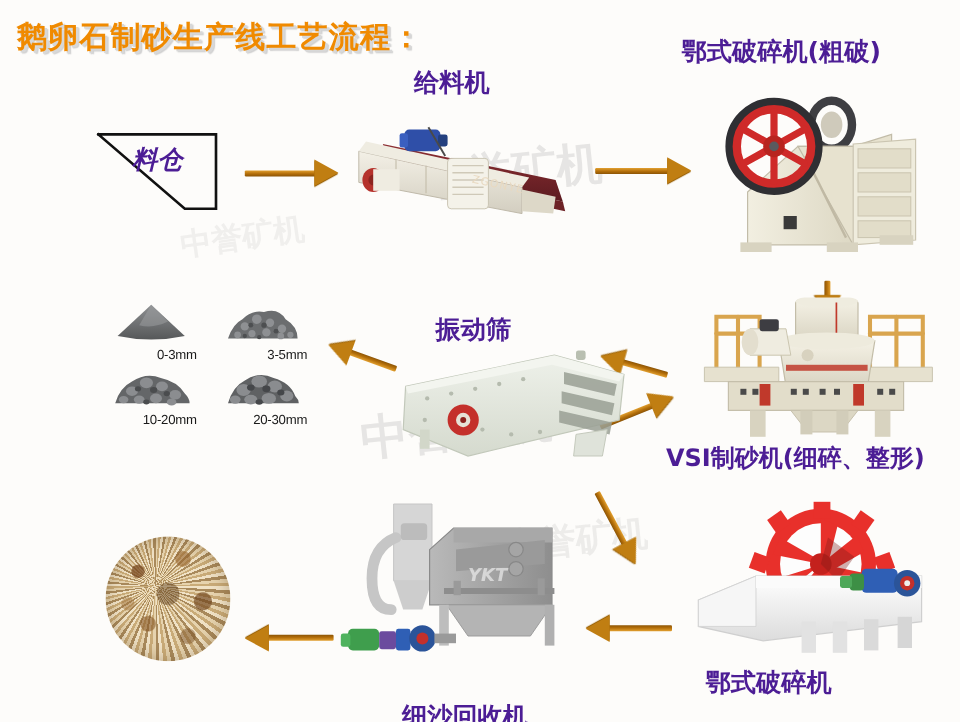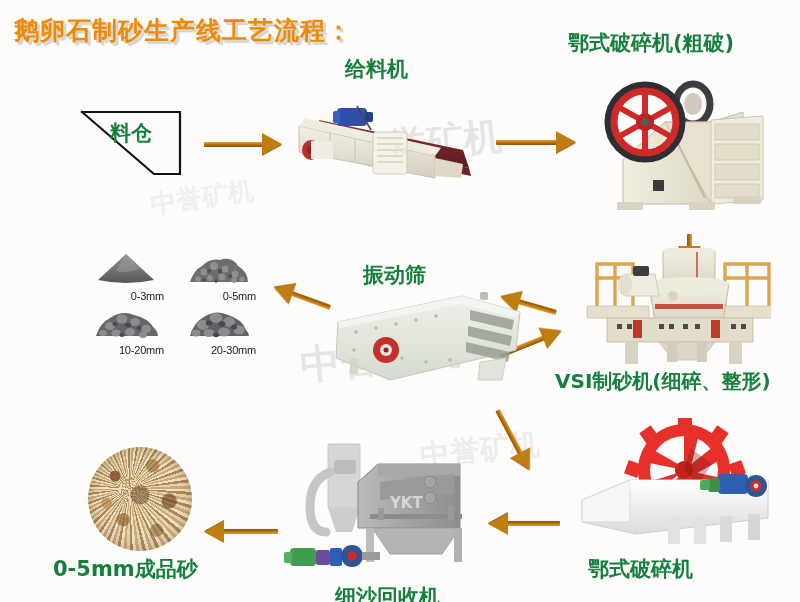--- a/index.html
+++ b/index.html
@@ -3,37 +3,37 @@
 <meta charset="utf-8">
 <title>Flow</title>
 <style>
   html,body{margin:0;padding:0;}
   body{
     width:800px;height:602px;overflow:hidden;
     background:#fdfcfa;
     font-family:"DejaVu Sans","Liberation Sans",sans-serif;
     position:relative;
   }
-  #stage{position:relative;width:771px;height:602px;overflow:hidden;background:#fdfcfa;}
+  #stage{position:relative;width:771px;height:602px;overflow:hidden;background:#fdfcfa;padding-left:16px;}
 
   
   .abs{position:absolute;}
 
   
   .title{
     left:14px;top:14px;
     font-size:25px;font-weight:bold;letter-spacing:1px;
     color:#F08A00;
     text-shadow:2px 2px 0 #d8d8d8, 3px 3px 1px #cfcfcf;
     white-space:nowrap;
   }
 
   
   .cap{
-    color:#15803d;font-weight:bold;white-space:nowrap;
+    color:#4c1d95;font-weight:bold;white-space:nowrap;
     font-size:21px;line-height:1.1;
   }
 
   
   .arrow{position:absolute;transform-origin:0 50%;}
   .arrow .shaft{
     position:absolute;left:0;top:50%;height:5px;margin-top:-2.5px;
     background:linear-gradient(to bottom,#e2a030,#b46f0a 55%,#8c5405);
     border-radius:1px;
   }
@@ -60,21 +60,21 @@
   
   .jaw{left:593px;top:72px;width:200px;height:145px;}
 
   
   .screen{left:330px;top:288px;width:200px;height:100px;}
 
   
   .vsi{left:563px;top:248px;width:232px;height:120px;}
 
   
-  .recycler{left:282px;top:436px;width:198px;height:135px;}
+  .recycler{left:282px;top:412px;width:198px;height:135px;font-style:italic;}
 
   
   .washer{left:572px;top:418px;width:225px;height:128px;}
 
   
   .samples{left:78px;top:252px;width:180px;height:104px;}
   .pilecell{position:absolute;width:86px;text-align:right;}
   .pilelbl{font-size:11px;color:#1a1a1a;font-family:"Liberation Sans",sans-serif;letter-spacing:-0.2px;}
 
   
@@ -109,21 +109,21 @@
   <div class="wm" style="left:350px;top:118px;font-size:38px;transform:rotate(-6deg);">中誉矿机</div>
   <div class="wm" style="left:300px;top:330px;font-size:40px;transform:rotate(-6deg);">中誉矿机</div>
   <div class="wm" style="left:150px;top:180px;font-size:26px;transform:rotate(-8deg);opacity:.6;">中誉矿机</div>
   <div class="wm" style="left:420px;top:430px;font-size:30px;transform:rotate(-6deg);opacity:.7;">中誉矿机</div>
 
   <div class="abs hopper">
     <svg width="120" height="82" viewBox="0 0 120 82">
       <path d="M4,4 L102,4 L102,66 M4,4 L76,66 L100,66" fill="none" stroke="#111" stroke-width="2.2" stroke-linecap="square"></path>
     </svg>
   </div>
-  <div class="abs cap" style="left:110px;top:122px;">料仓</div>
+  <div class="abs cap" style="left:110px;top:122px;font-style:italic;">料仓</div>
 
   <div class="arrow" style="left:204px;top:132px;width:78px;height:24px;">
     <div class="shaft" style="width:60px;"></div>
     <div class="head" style="left:58px;"></div>
   </div>
 
   <div class="abs cap" style="left:345px;top:58px;text-align:center;">给料机</div>
   <div class="machine feeder">
     <svg width="190" height="88" viewBox="0 0 190 88">
       <defs>
@@ -383,21 +383,21 @@
             <circle cx="62" cy="27" r="2.6"></circle>
         </g>
         <g fill="#4d4f51">
           <circle cx="29" cy="19" r="2"></circle>
             <circle cx="40" cy="19" r="2.2"></circle>
             <circle cx="50" cy="24" r="2"></circle>
           <circle cx="24" cy="28" r="1.8"></circle>
             <circle cx="36" cy="29" r="1.8"></circle>
         </g>
       </svg>
-      <div class="pilelbl">0-5mm</div>
+      <div class="pilelbl">3-5mm</div>
     </div>
     <div class="pilecell" style="left:0;top:54px;">
       <svg width="76" height="34" viewBox="0 0 76 34">
         <path d="M8,30 Q12,17 22,12 Q34,4 46,9 Q60,12 66,22 Q70,26 70,30 Z" fill="#646668"></path>
         <g fill="#8b8d90">
           <ellipse cx="22" cy="20" rx="5" ry="4"></ellipse>
             <ellipse cx="34" cy="13" rx="5.5" ry="4.5"></ellipse>
           <ellipse cx="47" cy="16" rx="5" ry="4"></ellipse>
             <ellipse cx="58" cy="23" rx="5" ry="4"></ellipse>
           <ellipse cx="28" cy="27" rx="4.5" ry="3.5"></ellipse>
@@ -544,15 +544,14 @@
     </svg>
   </div>
   <div class="abs cap" style="left:335px;top:586px;">细沙回收机</div>
 
   <div class="arrow" style="left:278px;top:520px;width:80px;height:24px;transform:rotate(180deg);">
     <div class="shaft" style="width:56px;"></div>
     <div class="head" style="left:54px;"></div>
   </div>
 
   <div class="abs sandcircle"></div>
-  <div class="abs cap" style="left:53px;top:558px;">0-5mm成品砂</div>
 
 </div>
 
 </body></html>

